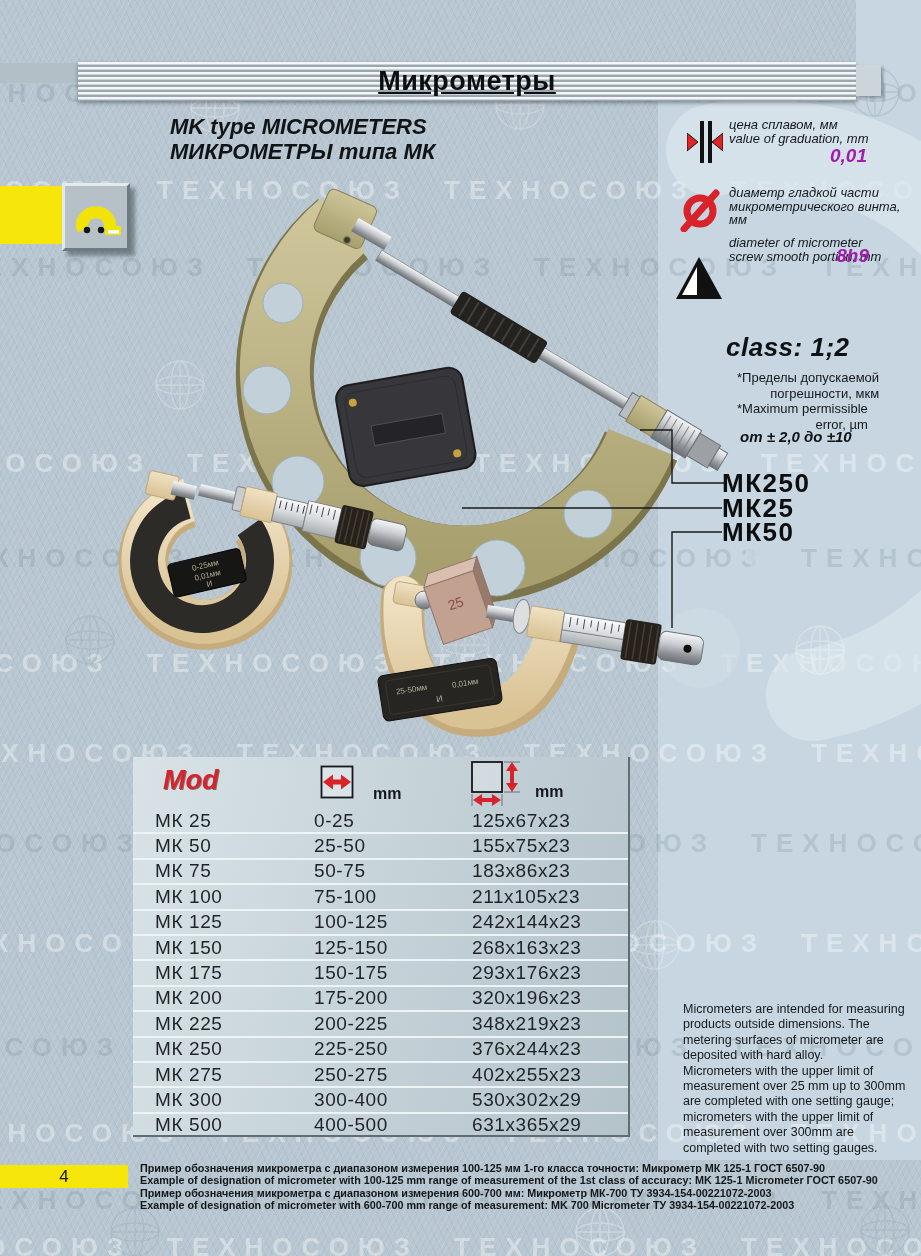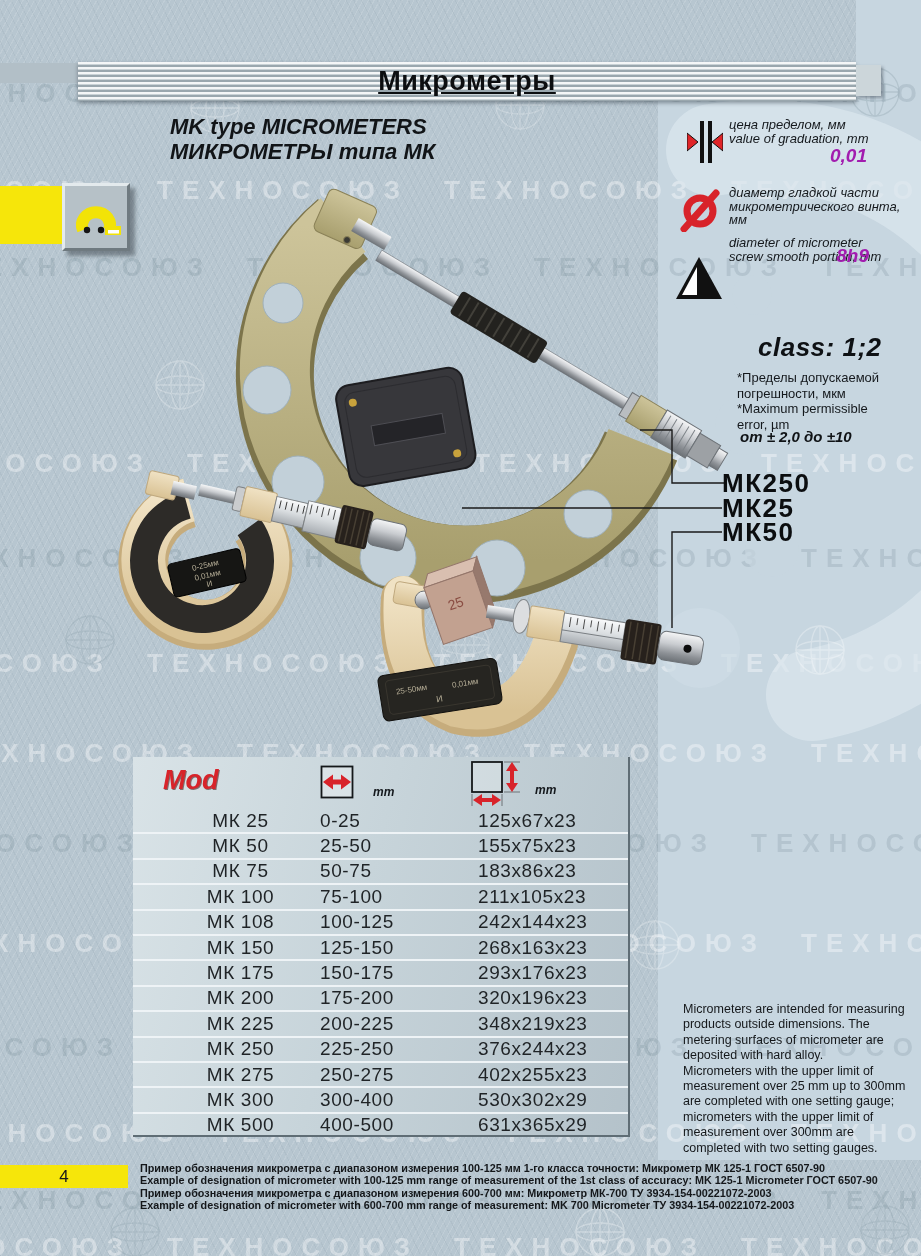--- a/index.html
+++ b/index.html
@@ -37,37 +37,37 @@
   .heading{left:170px;top:114px;font-size:22px;line-height:25px;font-weight:bold;font-style:italic;color:#111417;}
   
   .logo-bar{left:0;top:186px;width:62px;height:58px;background:#f6e60a;}
   .logo-box{left:62px;top:183px;width:68px;height:68px;background:#b6c1c7;
     border-top:3px solid #e3eaed;border-left:3px solid #e3eaed;
     border-right:3px solid #6f7a80;border-bottom:3px solid #6f7a80;
     box-shadow:5px 5px 4px rgba(40,48,55,.45);box-sizing:border-box;}
   
   .spec-label{font-size:13px;line-height:13.5px;font-style:italic;color:#14181c;white-space:pre-line;}
   .spec-value{font-size:19px;font-weight:bold;font-style:italic;color:#a21caf;text-align:right;}
-  .class-label{left:726px;top:332px;font-size:26px;font-weight:bold;font-style:italic;color:#0e1114;letter-spacing:.5px;margin-left:32px;}
-  .note{font-size:13px;line-height:15.5px;color:#14181c;white-space:pre-line;}
+  .class-label{left:726px;top:332px;font-size:26px;font-weight:bold;font-style:italic;color:#0e1114;letter-spacing:.5px;}
+  .note{font-size:13px;line-height:15.5px;color:#14181c;white-space:pre-line;text-align:right;}
   .range-note{left:740px;top:428px;font-size:15px;font-weight:bold;font-style:italic;color:#101316;}
   .model-label{left:722px;font-size:26px;font-weight:bold;color:#0b0d0f;letter-spacing:1.5px;}
   
   .table{
     left:133px;top:757px;width:497px;height:380px;
     background:linear-gradient(105deg,#d9e3e7 0%,#c7d4da 45%,#b4c2ca 100%);
     border-right:2px solid #5f6d75;border-bottom:2px solid #5f6d75;box-sizing:border-box;
   }
   .thead{position:relative;height:52px;}
   .mod-label{position:absolute;left:30px;top:8px;font-size:27px;font-weight:bold;font-style:italic;color:#d8232a;text-shadow:1px 1px 0 rgba(60,10,10,.55);}
-  .unit-label{position:absolute;font-size:12px;font-weight:bold;font-style:italic;color:#14181c;}
+  .unit-label{position:absolute;font-size:16px;font-weight:bold;color:#14181c;}
   #rows{position:absolute;left:0;top:52px;width:100%;height:328px;display:flex;flex-direction:column;}
   .trow{flex:1;display:flex;align-items:center;font-size:19px;color:#1f2326;letter-spacing:.6px;}
   .trow + .trow{border-top:2px solid #eef3f6;}
-  .trow .c1{margin-left:28px;width:159px;text-align:center;}
+  .trow .c1{margin-left:22px;width:159px;}
   .trow .c2{width:158px;}
   
   .desc{width:229px;font-size:12.5px;line-height:15.4px;color:#15181b;white-space:pre-line;}
   
   .page-num-bar{left:0;top:1165px;width:128px;height:23px;background:#f6e60a;text-align:center;}
   .page-num{font-size:17px;color:#15181b;line-height:23px;}
   .footer-text{left:140px;top:1162px;width:770px;font-size:10.8px;line-height:12.4px;font-weight:bold;color:#14171a;}
   svg{display:block;}
   #art{position:absolute;left:0;top:0;pointer-events:none;}
   .svg-label{font-family:"Liberation Sans",sans-serif;}
@@ -277,21 +277,21 @@
   </div>
 
   <div class="abs" style="left:687px;top:119px;">
     <svg width="36" height="46" viewBox="0 0 36 46">
       <rect x="13" y="2" width="4" height="42" fill="#111"></rect>
       <rect x="21" y="2" width="4" height="42" fill="#111"></rect>
       <polygon points="0,14 11,23 0,32" fill="#e02428" stroke="#111"></polygon>
       <polygon points="36,14 25,23 36,32" fill="#e02428" stroke="#111"></polygon>
     </svg>
   </div>
-  <div class="abs spec-label" style="left:729px;top:118px;">цена пределом, мм</div>
+  <div class="abs spec-label" style="left:729px;top:118px;">цена сплавом, мм</div>
   <div class="abs spec-label" style="left:729px;top:132px;">value of graduation, mm</div>
   <div class="abs spec-value" style="left:785px;top:145px;width:82px;">0,01</div>
 
   <div class="abs" style="left:679px;top:186px;">
     <svg width="42" height="46" viewBox="0 0 42 46">
       <circle cx="21" cy="25" r="13" fill="none" stroke="#d8232a" stroke-width="7"></circle>
       <line x1="5" y1="43" x2="37" y2="7" stroke="#d8232a" stroke-width="7" stroke-linecap="round"></line>
     </svg>
   </div>
   <div class="abs spec-label" style="left:729px;top:186px;">диаметр гладкой части
@@ -363,21 +363,21 @@
           <span class="c1">МК 75</span>
           <span class="c2">50-75</span>
           <span class="c3">183x86x23</span>
         </div>
         <div class="trow">
           <span class="c1">МК 100</span>
           <span class="c2">75-100</span>
           <span class="c3">211x105x23</span>
         </div>
         <div class="trow">
-          <span class="c1">МК 108</span>
+          <span class="c1">МК 125</span>
           <span class="c2">100-125</span>
           <span class="c3">242x144x23</span>
         </div>
         <div class="trow">
           <span class="c1">МК 150</span>
           <span class="c2">125-150</span>
           <span class="c3">268x163x23</span>
         </div>
         <div class="trow">
           <span class="c1">МК 175</span>

